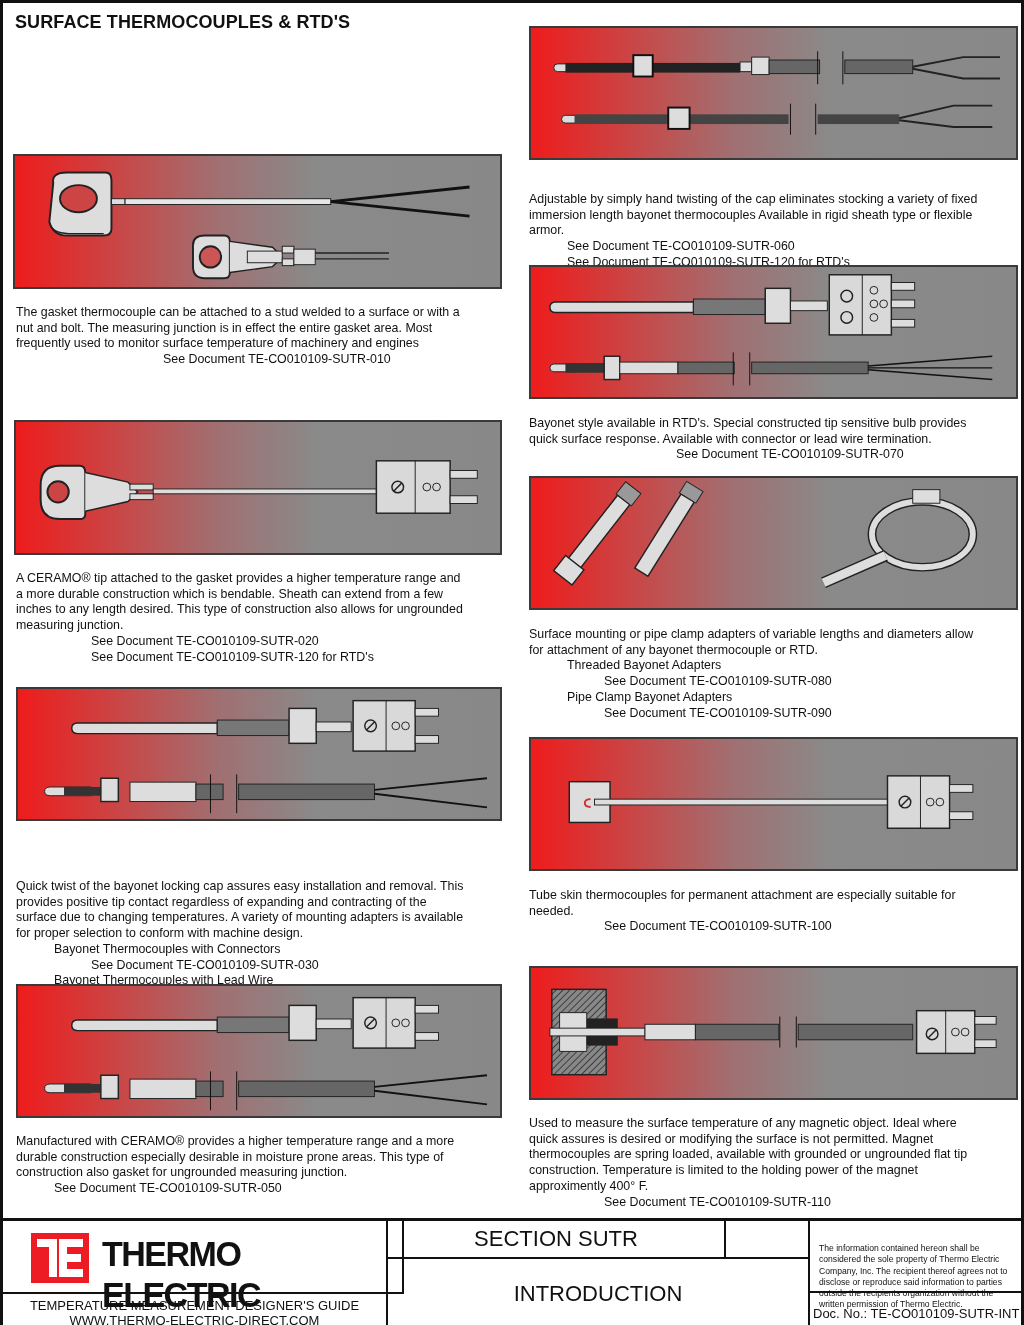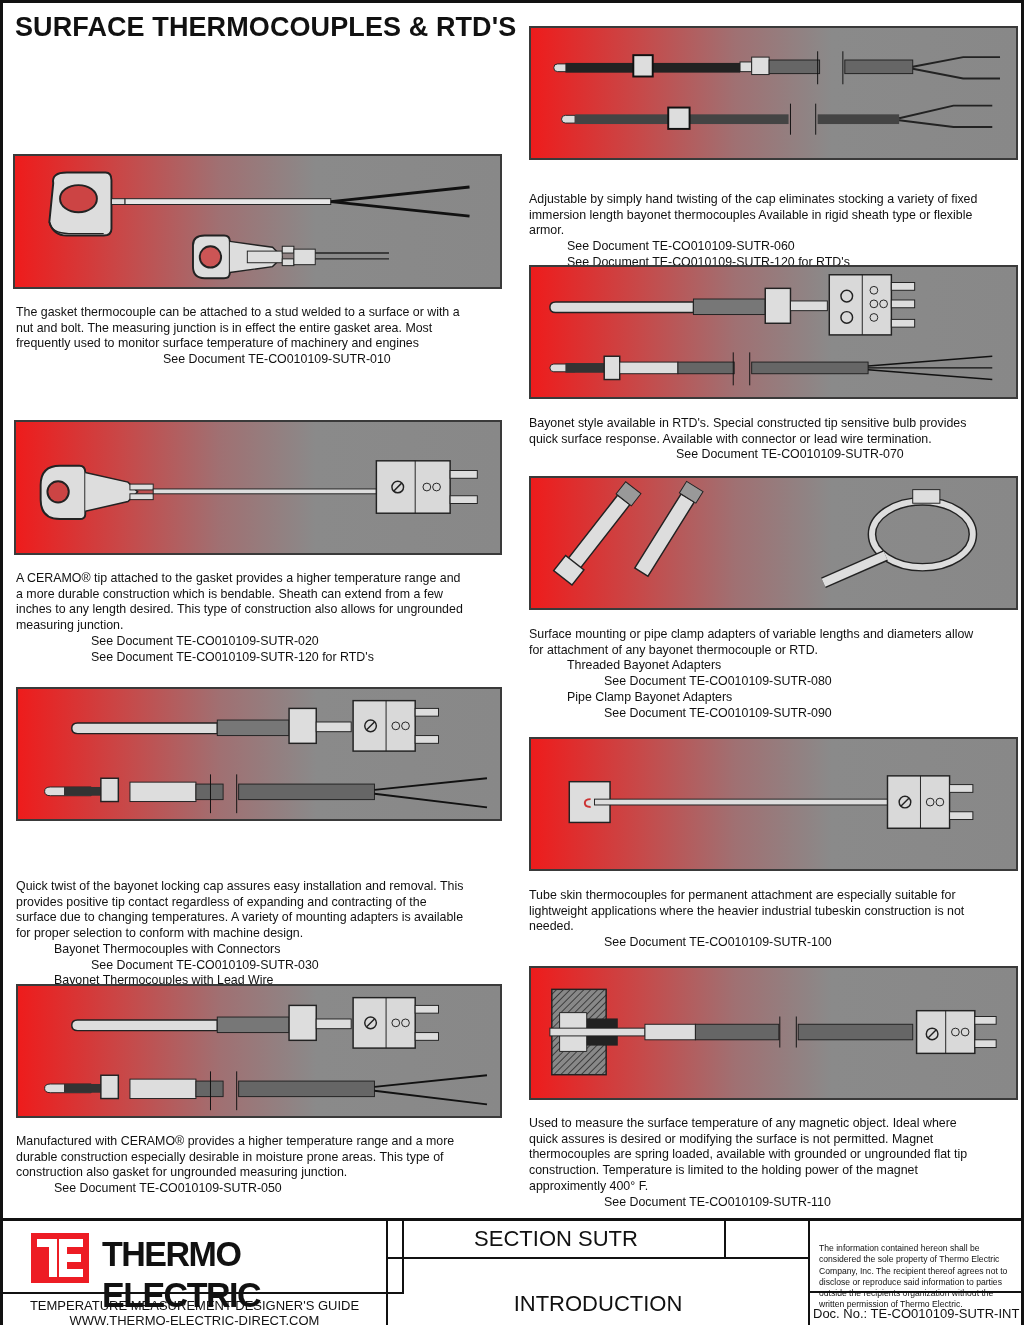--- a/index.html
+++ b/index.html
@@ -1,20 +1,20 @@
 <!DOCTYPE html>
 <html><head>
   <meta charset="utf-8">
   <style>
     * { box-sizing: border-box; margin: 0; padding: 0; }
     html, body { width: 1024px; height: 1325px; background: #fff; overflow: hidden; }
     body { font-family: "Liberation Sans", sans-serif; color: #111; position: relative; }
 
     .page { position: absolute; left: 0; top: 0; width: 1024px; height: 1325px; border: 3px solid #111; border-bottom: none; }
-    .title { position: absolute; left: 12px; top: 9px; font-size: 27px; font-weight: bold; letter-spacing: 0.1px; }
+    .title { position: absolute; left: 12px; top: 9px; font-size: 18px; font-weight: bold; letter-spacing: 0.1px; }
 
     .panel { position: absolute; border: 2px solid #3a3a3a;
       background: linear-gradient(90deg, #ee1c1c 0%, #c84848 22%, #a07072 42%, #8a8a8a 62%, #888 100%); overflow: hidden; }
     .panel svg { position: absolute; left: 0; top: 0; width: 100%; height: 100%; }
 
     .desc { position: absolute; font-size: 12.4px; line-height: 15.7px; color: #111; }
     .desc p { white-space: nowrap; }
     .ind1 { padding-left: 38px; }
     .ind2 { padding-left: 75px; }
     .ind3 { padding-left: 147px; }
@@ -266,21 +266,20 @@
         <line x1="14" y1="31" x2="22" y2="23" stroke="#222" stroke-width="1.5"></line>
         <circle cx="44" cy="27" r="4" fill="none" stroke="#222"></circle>
         <circle cx="54" cy="27" r="4" fill="none" stroke="#222"></circle>
         <rect x="64" y="9" width="24" height="8" fill="#ddd" stroke="#222"></rect>
         <rect x="64" y="37" width="24" height="8" fill="#ddd" stroke="#222"></rect>
       </g>
     </svg>
   </div>
   <div class="desc" style="left:526px; top:885px;">
     <p>Tube skin thermocouples for permanent attachment are especially suitable for</p>
-    <p>lightweight applications where the heavier industrial tubeskin construction is not</p>
     <p>needed.</p>
     <p class="ind2">See Document TE-CO010109-SUTR-100</p>
   </div>
 
   <div class="panel" style="left:526px; top:963px; width:489px; height:134px;">
     <svg viewBox="0 0 489 134">
       <defs>
         <pattern id="hatch" width="5" height="5" patternUnits="userSpaceOnUse" patternTransform="rotate(45)">
           <rect width="5" height="5" fill="#888"></rect>
           <line x1="0" y1="0" x2="0" y2="5" stroke="#222" stroke-width="1.5"></line>
@@ -330,21 +329,21 @@
 
     <div class="f-cell" style="left:0; top:71px; width:385px; height:39px; border-left:none; border-bottom:none;">
       <div class="guide-text" style="top:4px;">TEMPERATURE MEASUREMENT DESIGNER'S GUIDE</div>
       <div class="guide-text" style="top:19px;">WWW.THERMO-ELECTRIC-DIRECT.COM</div>
     </div>
 
     <div class="f-cell" style="left:383px; top:0; width:340px; height:38px; border-top:none;">
       <div class="sec-title" style="top:5px;">SECTION SUTR</div>
     </div>
     <div class="f-cell" style="left:383px; top:36px; width:424px; height:74px; border-bottom:none;">
-      <div class="sec-title" style="top:22px;margin-top:10px;">INTRODUCTION</div>
+      <div class="sec-title" style="top:22px;">INTRODUCTION</div>
     </div>
 
     <div class="f-cell" style="left:805px; top:0; width:219px; height:72px; border-top:none; border-right:none;">
       <div class="legal" style="left:9px; top:2px;margin-top:20px;">
         <p>The information contained hereon shall be</p>
         <p>considered the sole property of Thermo Electric</p>
         <p>Company, Inc. The recipient thereof agrees not to</p>
         <p>disclose or reproduce said information to parties</p>
         <p>outside the recipients organization without the</p>
         <p>written permission of Thermo Electric.</p>

